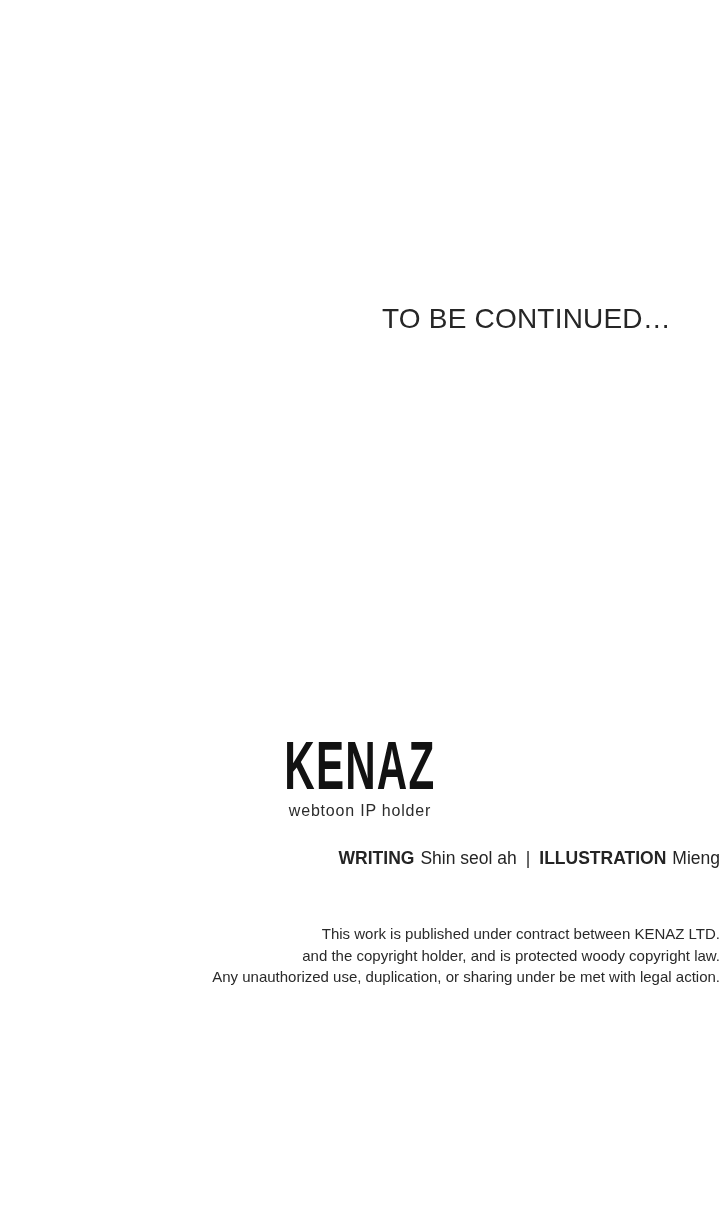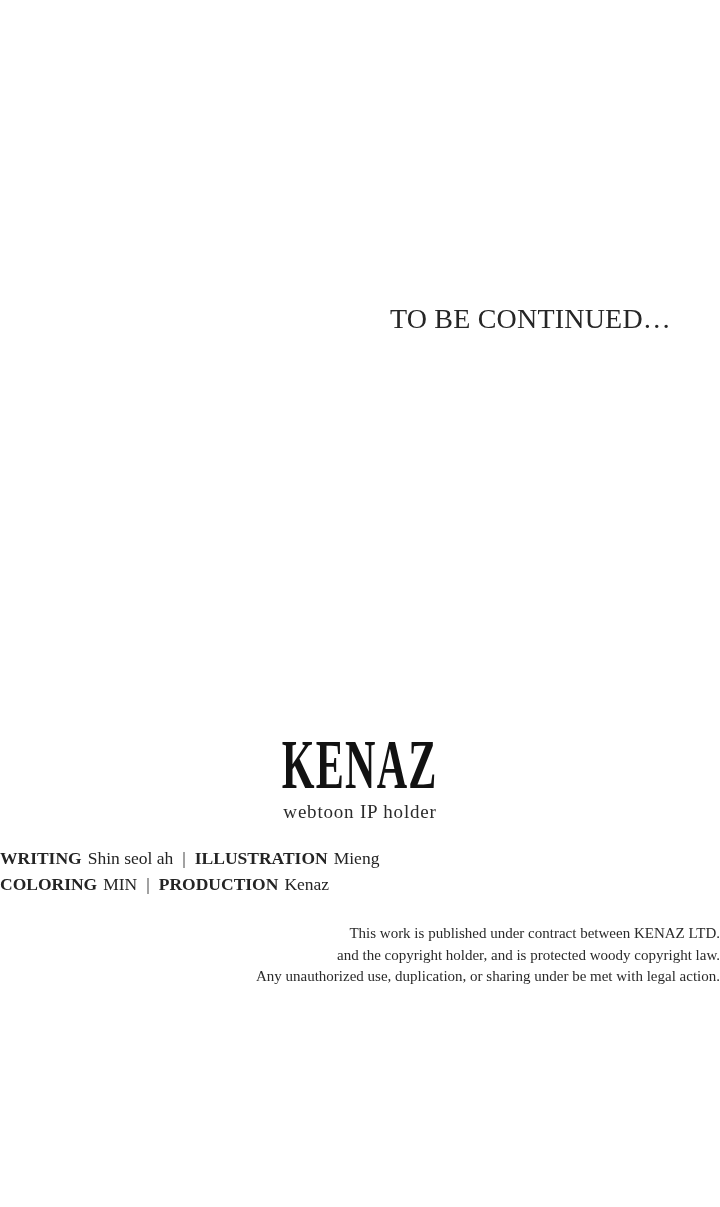--- a/index.html
+++ b/index.html
@@ -4,21 +4,21 @@
 <style>
   * { margin: 0; padding: 0; box-sizing: border-box; }
   html, body { background: #ffffff; }
   .page {
     position: relative;
     width: 720px;
     height: 1007px;
     margin: 0 auto;
     background: #ffffff;
     overflow: hidden;
-    font-family: Liberation Serif, serif;
+    font-family: Liberation Sans, sans-serif;
     color: #242424;
   }
   .continued {
     position: absolute;
     top: 303px;
     right: 49px;
     font-size: 28px;
     letter-spacing: 0.2px;
     white-space: nowrap;
     color: #262626;
@@ -36,31 +36,31 @@
     font-weight: bold;
     line-height: 1;
     letter-spacing: 2px;
     white-space: nowrap;
     transform: scaleX(0.61);
     transform-origin: center;
     color: #121212;
   }
   .tagline {
     margin-top: 1px;
-    font-size: 19px;
+    font-size: 16px;
     line-height: 1.2;
     letter-spacing: 0.8px;
     color: #2b2b2b;
   }
   .credits {
     position: absolute;
     top: 845px;
     left: 0;
     width: 100%;
-    text-align: left;
+    text-align: right;
     font-size: 17.5px;
     line-height: 26px;
     color: #242424;
     white-space: nowrap;
   }
   .credits .role { font-weight: bold; }
   .credits .name { margin-left: 6px; }
   .credits .sep { margin: 0 9px; font-weight: normal; color: #2e2e2e; }
   .copyright {
     position: absolute;
@@ -82,23 +82,20 @@
 
   <div class="logo-block">
     <div class="brand">KENAZ</div>
     <div class="tagline">webtoon IP holder</div>
   </div>
 
   <div class="credits">
     <div class="credit-line">
       <span class="role">WRITING</span><span class="name">Shin seol ah</span><span class="sep">|</span><span class="role">ILLUSTRATION</span><span class="name">Mieng</span>
     </div>
-    <div class="credit-line">
-      <span class="role">COLORING</span><span class="name">MIN</span><span class="sep">|</span><span class="role">PRODUCTION</span><span class="name">Kenaz</span>
-    </div>
   </div>
 
   <div class="copyright">
     <div>This work is published under contract between KENAZ LTD.</div>
     <div>and the copyright holder, and is protected woody copyright law.</div>
     <div>Any unauthorized use, duplication, or sharing under be met with legal action.</div>
   </div>
 
 </div>
 

